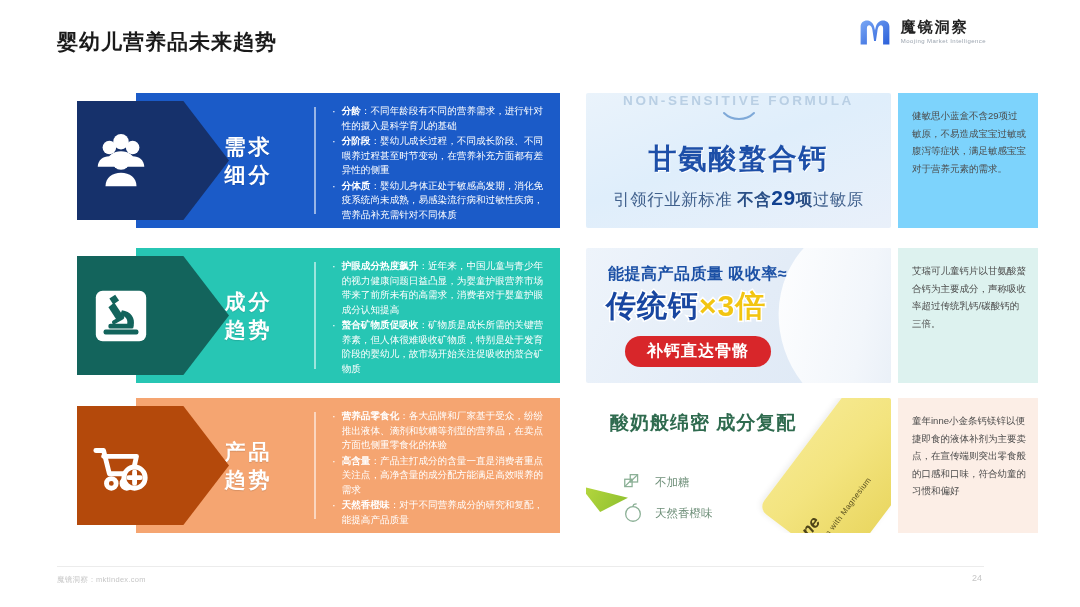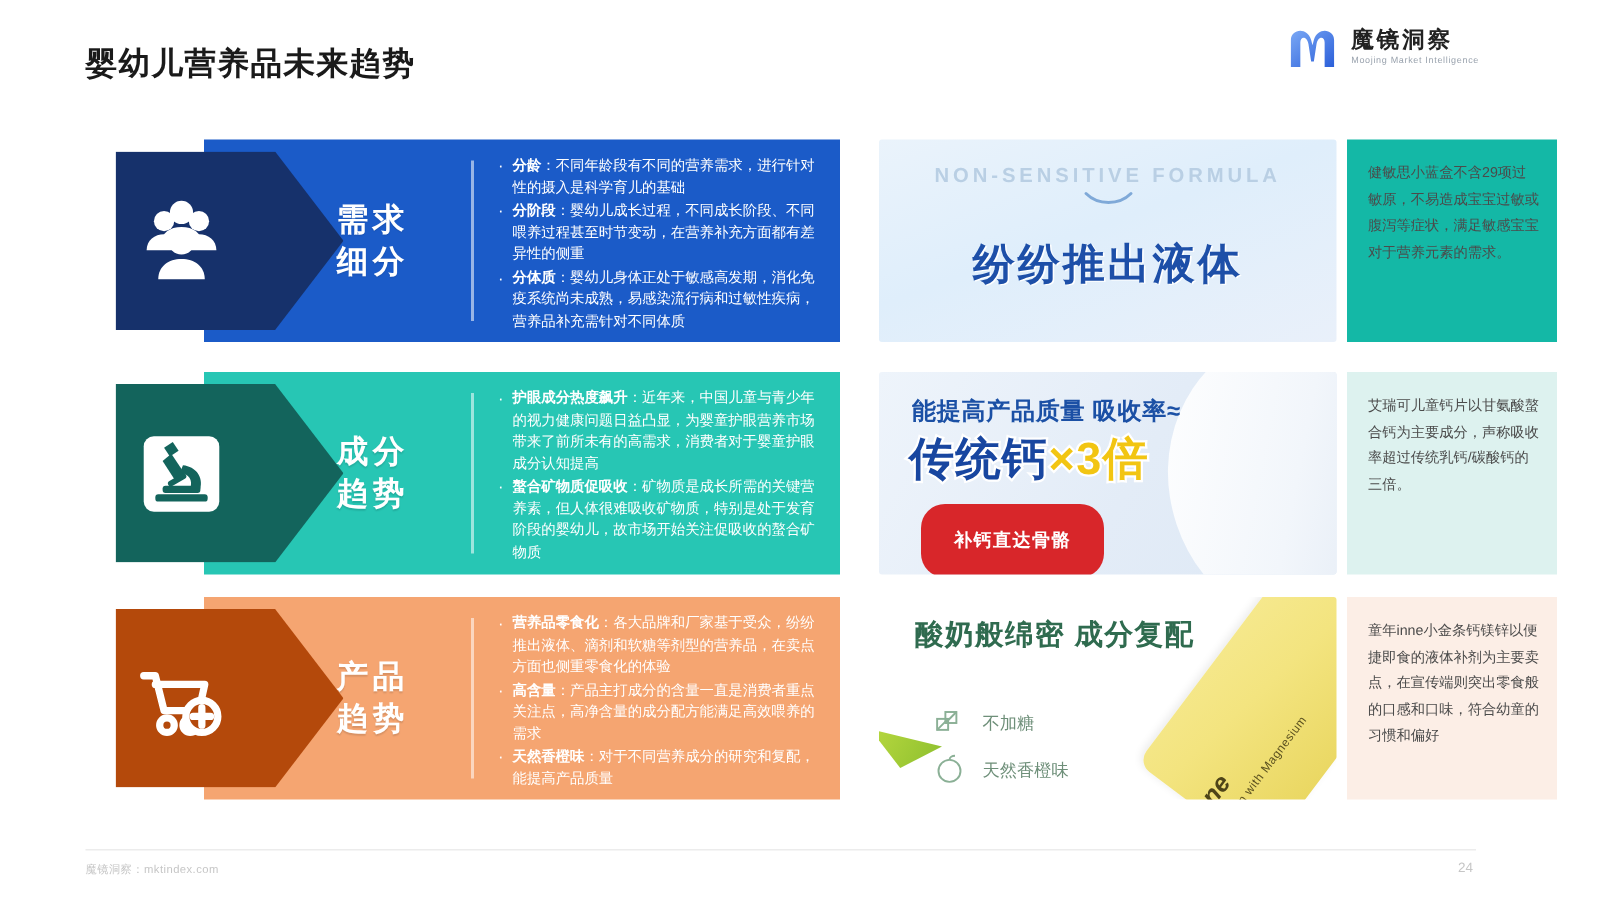--- a/index.html
+++ b/index.html
@@ -75,31 +75,31 @@
   
   .pic {
     position: absolute; left: 586px; width: 305px; height: 135px;
     overflow: hidden; border-radius: 2px;
   }
   .cap {
     position: absolute; left: 898px; width: 140px; height: 135px;
     padding: 14px 11px 10px 14px;
     font-size: 9.5px; line-height: 1.85; color: #4b4b4b;
   }
-  .cap-1 { background: #14b8a6; }
+  .cap-1 { background: #7dd3fc; }
   .cap-2 { background: #ddf2ef; }
   .cap-3 { background: #fceee6; }
 
   
   .pic-1 {
     background: linear-gradient(160deg,#eaf3fb 0%, #dfeefb 45%, #e9f0fa 100%);
     text-align: center;
   }
   .p1-eyebrow {
-    margin-top: 16px; font-size: 13.5px; letter-spacing: 2.6px;
+    font-size: 13.5px; letter-spacing: 2.6px;
     color: #b9cfe4; font-weight: bold;
   }
   .p1-smile { margin: 3px auto 0; width: 34px; height: 11px; }
   .p1-title {
     margin-top: 14px; font-size: 28px; font-weight: bold;
     color: #1d4fa8; letter-spacing: 2px;
     text-shadow: 1px 1px 0 #ffffff;
   }
   .p1-sub {
     margin-top: 8px; font-size: 16.5px; color: #2a4f86; font-weight: bold;
@@ -120,23 +120,23 @@
     position: absolute; left: 22px; top: 16px;
     font-size: 16px; font-weight: bold; color: #1b50a5; letter-spacing: .5px;
   }
   .p2-line2 {
     position: absolute; left: 20px; top: 38px;
     font-size: 30px; font-weight: bold; letter-spacing: 1px;
     color: #1846a0; -webkit-text-stroke: 3px #ffffff; paint-order: stroke fill;
   }
   .p2-line2 .x3 { color: #f2c512; }
   .p2-badge {
-    position: absolute; left: 28px; top: 88px;
+    position: absolute; left: 39px; top: 88px;
     background: #d8262a; color: #fff; border-radius: 16px;
-    padding: 16px 22px; font-size: 12px; font-weight: bold; letter-spacing: 1px;
+    padding: 5px 22px; font-size: 16px; font-weight: bold; letter-spacing: 1px;
   }
 
   
   .pic-3 { background: #ffffff; }
   .p3-title {
     position: absolute; left: 24px; top: 12px;
     font-size: 19px; font-weight: bold; color: #2f6b4f; letter-spacing: 1px;
   }
   .p3-feat {
     position: absolute; display: flex; align-items: center; gap: 11px;
@@ -247,21 +247,24 @@
           </svg>
         </div>
       </div>
     </div>
 
     <div class="pic pic-1">
       <div class="p1-eyebrow">NON-SENSITIVE FORMULA</div>
       <svg class="p1-smile" viewBox="0 0 34 11">
         <path d="M2 2 C10 10, 24 10, 32 2" stroke="#7fa9d8" stroke-width="2" fill="none" stroke-linecap="round"></path>
       </svg>
-      <div class="p1-title">纷纷推出液体</div>
+      <div class="p1-title">甘氨酸螯合钙</div>
+      <div class="p1-sub">
+        <span class="thin">引领行业新标准 </span><span>不含</span><span class="num">29</span><span>项</span><span class="thin">过敏原</span>
+      </div>
     </div>
 
     <div class="cap cap-1">健敏思小蓝盒不含29项过敏原，不易造成宝宝过敏或腹泻等症状，满足敏感宝宝对于营养元素的需求。</div>
   </div>
 
   <div class="row row-2">
     <div class="band">
       <div class="band-inner" style="background:#27C6B4;">
         <div class="band-head">
           <span>成分</span>

